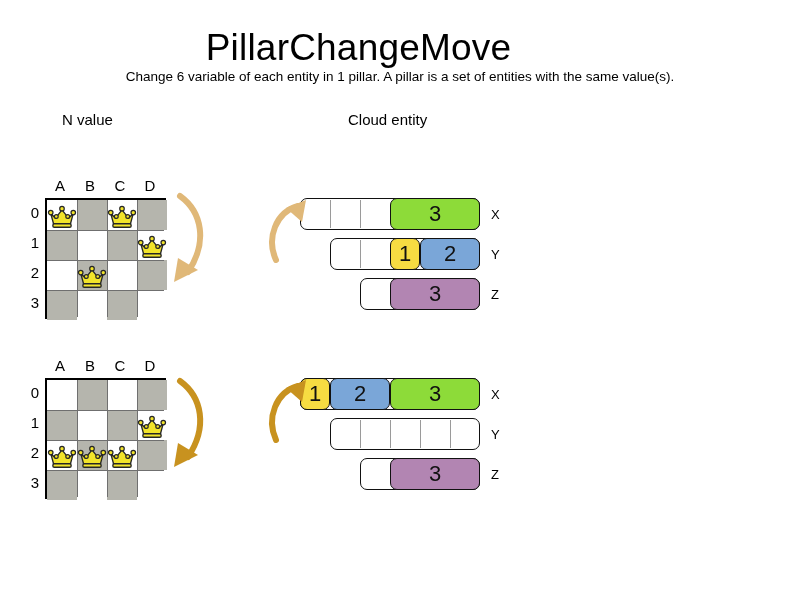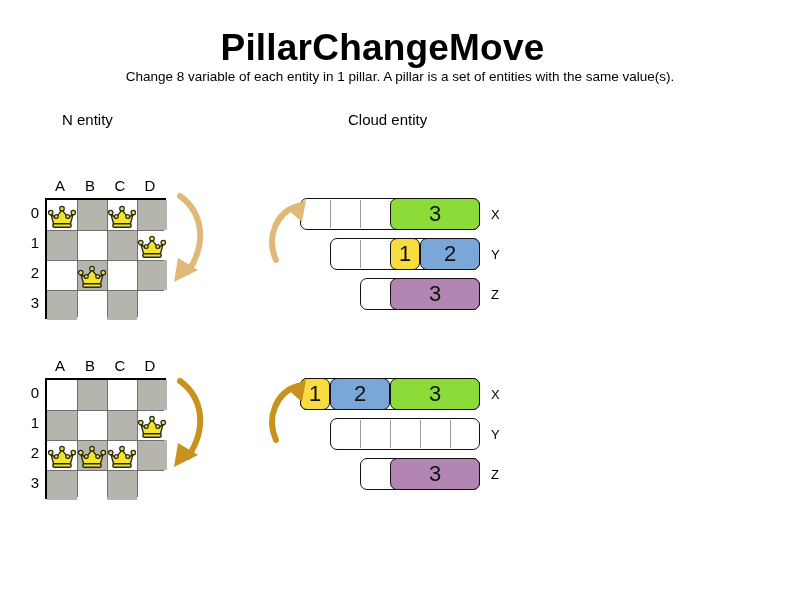--- a/index.html
+++ b/index.html
@@ -1,21 +1,21 @@
 <!DOCTYPE html>
 <html><head>
 <meta charset="utf-8">
 <style>
   html,body{margin:0;padding:0;background:#ffffff;}
   body{width:800px;height:600px;position:relative;overflow:hidden;
        font-family:"Liberation Sans","DejaVu Sans",sans-serif;color:#000;}
   .abs{position:absolute;}
 
   
-  #title{left:0;top:26px;width:717px;text-align:center;font-size:37px;font-weight:700;line-height:44px;letter-spacing:.2px;padding-left:24px;}
+  #title{left:0;top:26px;width:717px;text-align:center;font-size:37px;font-weight:400;line-height:44px;letter-spacing:.2px;}
   #subtitle{left:0;top:68px;width:800px;text-align:center;font-size:13.5px;line-height:18px;}
 
   .section-label{font-size:15px;line-height:20px;}
 
   
   .board{position:absolute;width:121px;height:121px;border:2px solid #000;box-sizing:border-box;background:#fff;}
   .cell{position:absolute;width:30px;height:30px;box-sizing:border-box;}
   .cell.dark{background:#b5b5ad;}
   .cell.light{background:#ffffff;}
   .grid-v,.grid-h{position:absolute;background:#6f6f6f;}
@@ -31,23 +31,23 @@
        display:flex;align-items:center;justify-content:center;font-size:22px;color:#111;line-height:1;}
   .segdiv{position:absolute;top:2px;height:28px;width:1px;background:#9a9a9a;}
   .xyz{position:absolute;font-size:13px;line-height:16px;}
 
   svg{display:block;overflow:visible;}
 </style>
 </head>
 <body>
 
 <div class="abs" id="title">PillarChangeMove</div>
-<div class="abs" id="subtitle">Change 8 variable of each entity in 1 pillar. A pillar is a set of entities with the same value(s).</div>
-
-<div class="abs section-label" style="left:62px;top:110px;">N entity</div>
+<div class="abs" id="subtitle">Change 6 variable of each entity in 1 pillar. A pillar is a set of entities with the same value(s).</div>
+
+<div class="abs section-label" style="left:62px;top:110px;">N value</div>
 <div class="abs section-label" style="left:348px;top:110px;">Cloud entity</div>
 
 <div id="board-before">
     <div class="file-lbl" style="left: 45px; top: 178px;">A</div>
     <div class="file-lbl" style="left: 75px; top: 178px;">B</div>
     <div class="file-lbl" style="left: 105px; top: 178px;">C</div>
     <div class="file-lbl" style="left: 135px; top: 178px;">D</div>
     <div class="rank-lbl" style="left: 23px; top: 205px;">0</div>
     <div class="rank-lbl" style="left: 23px; top: 235px;">1</div>
     <div class="rank-lbl" style="left: 23px; top: 265px;">2</div>

